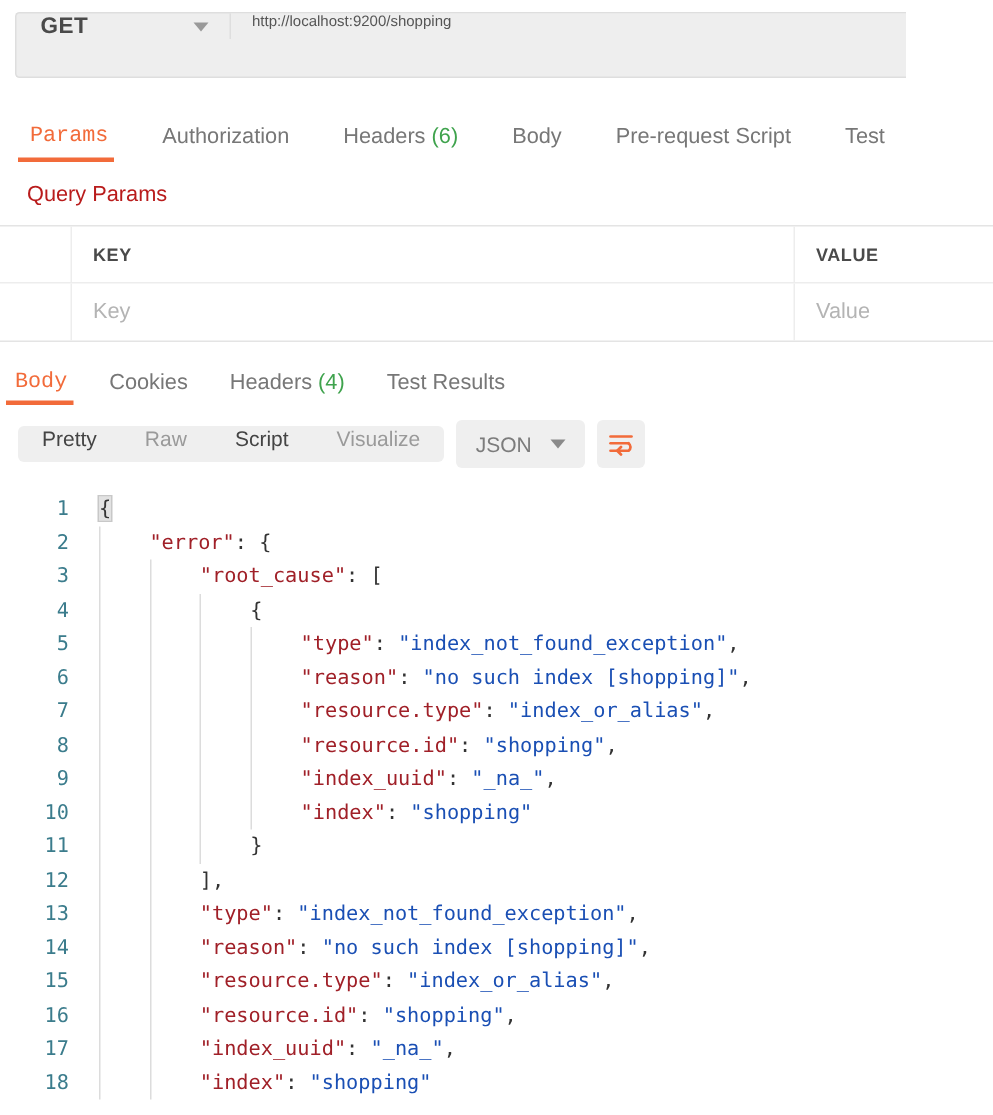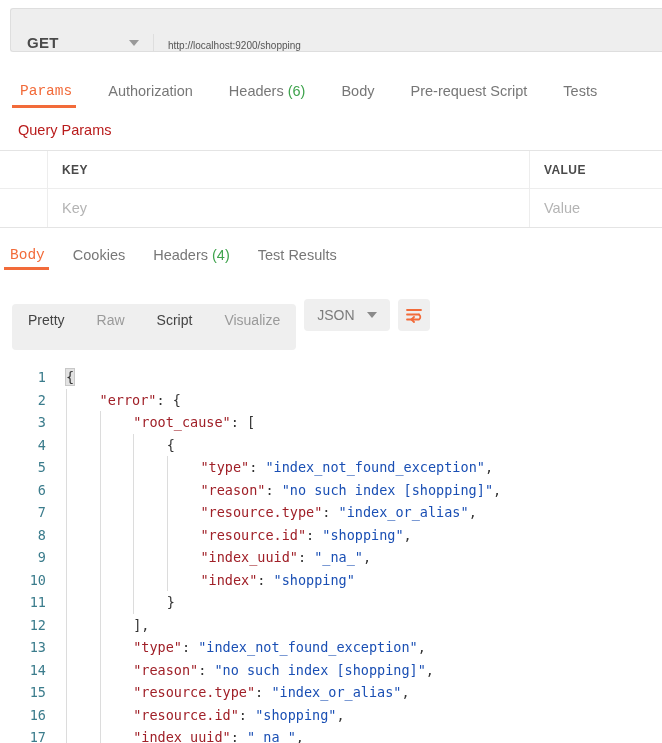--- a/index.html
+++ b/index.html
@@ -8,28 +8,28 @@
     width: 662px; height: 743px;
     background: #ffffff;
     font-family: "Liberation Sans", sans-serif;
     color: #2f2f2f;
     overflow: hidden;
   }
 
   
   .url-bar {
     display: flex;
-    align-items: flex-end;
+    align-items: flex-start;
     height: 44px;
     margin: 8px 0 0 10px;
     border: 1px solid #dedede;
     border-right: none;
     border-radius: 3px 0 0 3px;
     background: #eeeeee;
-    width: 652px;
+    width: 594px;
   }
   .method-select {
     display: flex;
     align-items: center;
     justify-content: space-between;
     width: 143px;
     flex: 0 0 143px;
     padding: 0 14px 0 16px;
     border-right: 1px solid #dedede;
     cursor: pointer;
@@ -151,23 +151,22 @@
   .body-toolbar {
     display: flex;
     align-items: center;
     gap: 8px;
     padding: 10px 0 10px 12px;
   }
   .seg-group {
     display: flex;
     background: #efefef;
     border-radius: 4px;
-    height: 46px;
-    align-items: flex-start;
-    margin-top: 24px;
+    height: 24px;
+    align-items: flex-end;
   }
   .seg {
     padding: 0 16px;
     font-size: 14px;
     color: #9a9a9a;
     cursor: pointer;
     line-height: 32px;
   }
   .seg.on { color: #444444; }
   .fmt-select {
@@ -255,21 +254,21 @@
   </div>
   <div class="url-input" title="Enter request URL">http://localhost:9200/shopping</div>
 </div>
 
 <div class="req-tabs" id="req-tabs">
     <div class="tab active"><span>Params</span></div>
     <div class="tab"><span>Authorization</span></div>
     <div class="tab"><span>Headers</span><span class="badge-count"> (6)</span></div>
     <div class="tab"><span>Body</span></div>
     <div class="tab"><span>Pre-request Script</span></div>
-    <div class="tab"><span>Tests</span></div>
+    <div class="tab"><span>Test</span></div>
   </div>
 
 <div class="qp-title">Query Params</div>
 
 <div class="qp-table">
   <div class="qp-row header">
     <div class="qp-check"></div>
     <div class="qp-key">
       <span class="col-head">KEY</span>
     </div>

